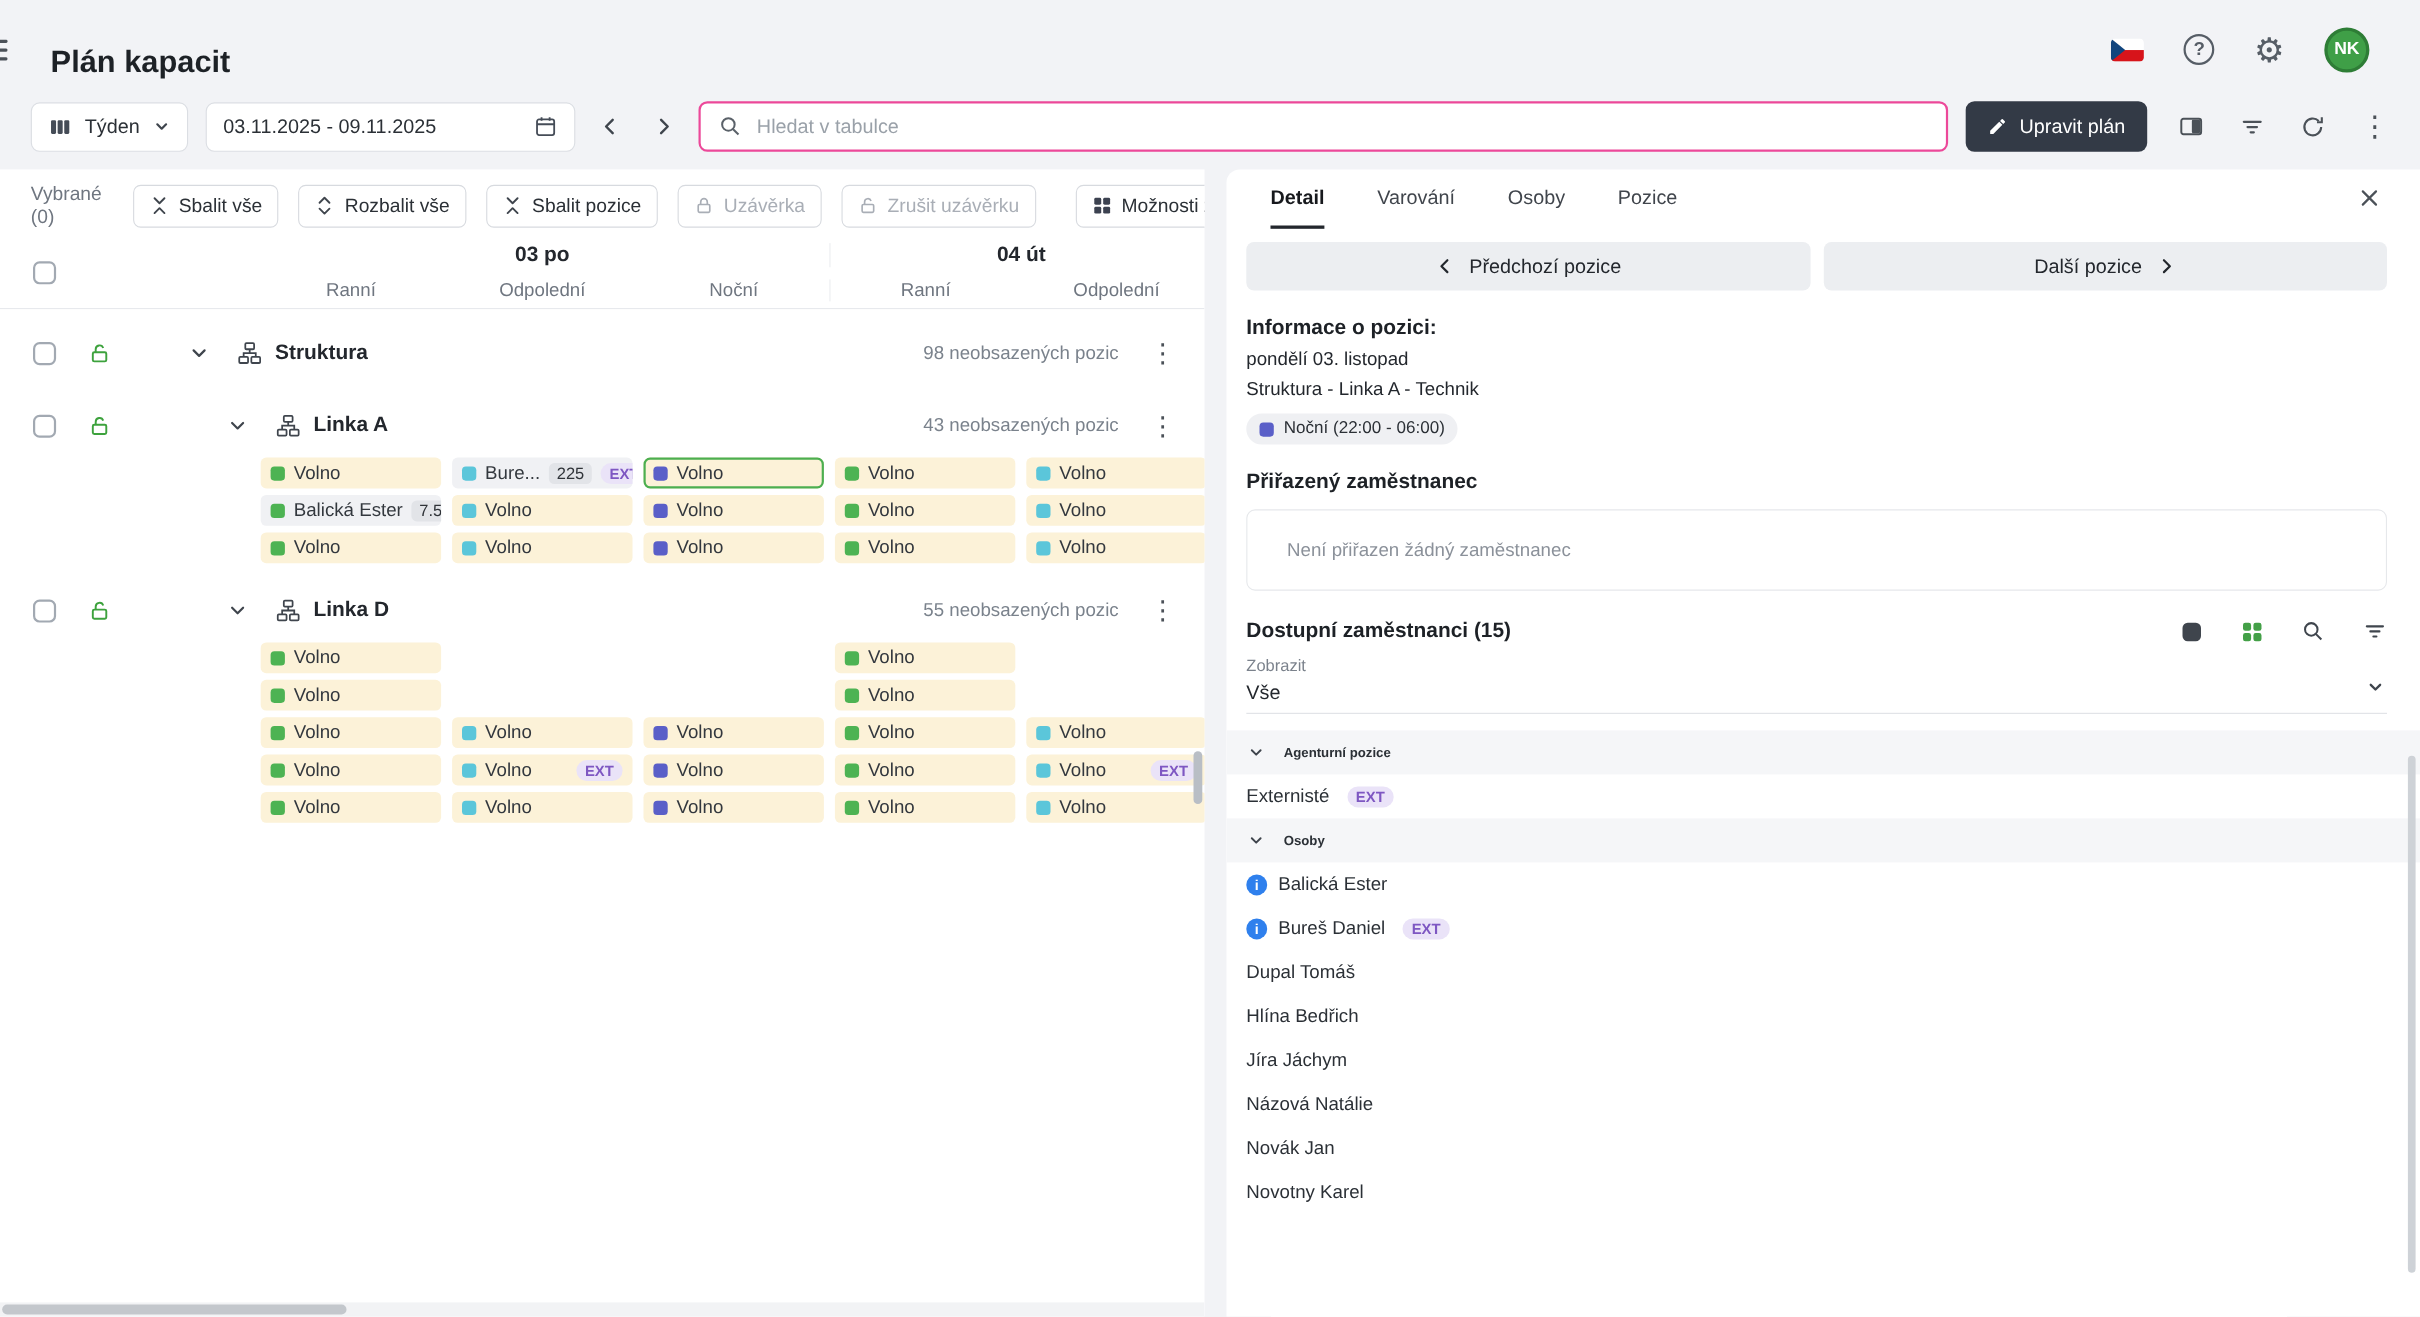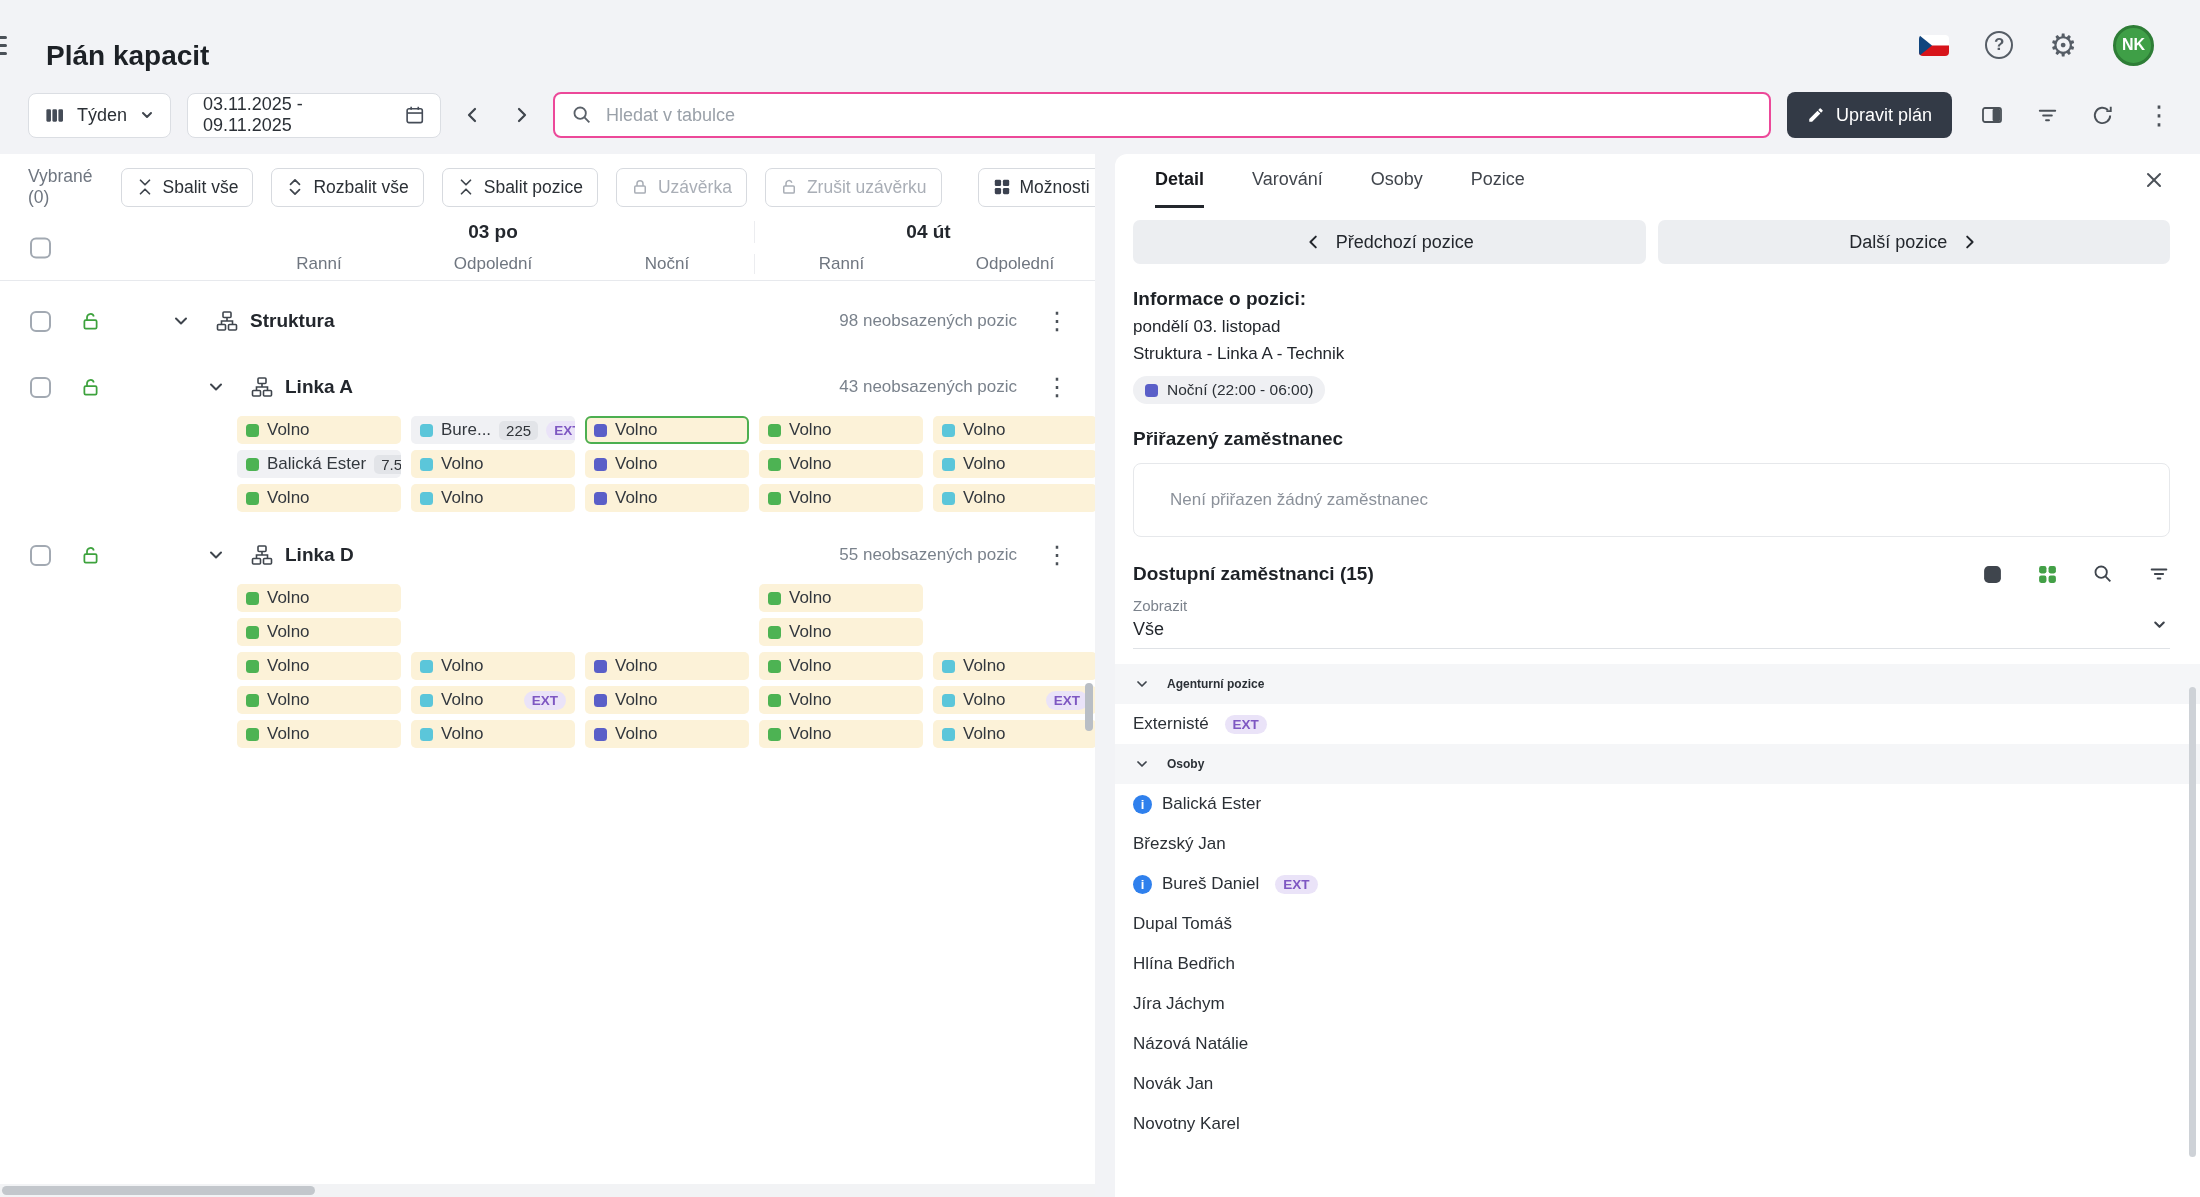--- a/index.html
+++ b/index.html
@@ -16,21 +16,21 @@
   .header-right { margin-left:auto; display:flex; align-items:center; gap:36px; }
   .flag { border-radius:4px; overflow:hidden; }
   .help-icon { width:28px; height:28px; border:2.5px solid #565d66; border-radius:50%; color:#565d66; font-size:17px; font-weight:bold; display:flex; align-items:center; justify-content:center; cursor:pointer; }
   .gear-icon { font-size:31px; color:#565d66; line-height:1; cursor:pointer; }
   .avatar { width:41px; height:41px; border-radius:50%; background:#3f9f47; border:3px solid #2e7d36; color:#fff; font-weight:bold; font-size:16px; display:flex; align-items:center; justify-content:center; cursor:pointer; }
 
   
   .main-toolbar { position:absolute; top:90px; left:28px; right:28px; height:50px; display:flex; align-items:center; gap:16px; }
   .tb-field { height:45px; background:#fff; border:1px solid #dbdee3; border-radius:8px; display:flex; align-items:center; gap:12px; padding:0 15px; font-size:18px; color:#2b3036; }
   .view-select { cursor:pointer; }
-  .date-field { width:254px; justify-content:space-between; cursor:pointer; }
+  .date-field { width:336px; justify-content:space-between; cursor:pointer; }
   .nav-chev { width:32px; height:32px; display:flex; align-items:center; justify-content:center; cursor:pointer; }
   .table-search { flex:1; height:46px; background:#fff; border:2px solid #ec4899; border-radius:8px; display:flex; align-items:center; gap:13px; padding:0 16px; }
   .table-search input, .detail-search input { border:none; outline:none; background:transparent; font-size:18px; font-family:inherit; color:#2b3036; flex:1; }
   .table-search input::placeholder, .detail-search input::placeholder { color:#9aa1a9; }
   .edit-btn { height:46px; background:#333a46; color:#fff; border:none; border-radius:8px; display:flex; align-items:center; gap:11px; padding:0 20px; font-size:18px; font-family:inherit; cursor:pointer; }
   .tool-icons { display:flex; align-items:center; gap:32px; margin-left:12px; color:#4b5158; }
   .tool-icons > * { cursor:pointer; }
   .kebab { font-size:26px; color:#4b5158; line-height:1; letter-spacing:0; }
 
   
@@ -660,23 +660,20 @@
         <svg width="16" height="16" viewBox="0 0 20 20" fill="none" stroke="#3f454d" stroke-width="2.2" stroke-linecap="round" stroke-linejoin="round">
           <polyline points="5,7.5 10,12.5 15,7.5"></polyline>
         </svg>
         <span>Osoby</span>
       </div>
       <div class="person-row">
         <span class="info-dot">i</span>
         <span>Balická Ester</span>
       </div>
       <div class="person-row">
-        <span>Březský Jan</span>
-      </div>
-      <div class="person-row">
         <span class="info-dot">i</span>
         <span>Bureš Daniel</span>
         <span class="badge-ext">EXT</span>
       </div>
       <div class="person-row">
         <span>Dupal Tomáš</span>
       </div>
       <div class="person-row">
         <span>Hlína Bedřich</span>
       </div>

